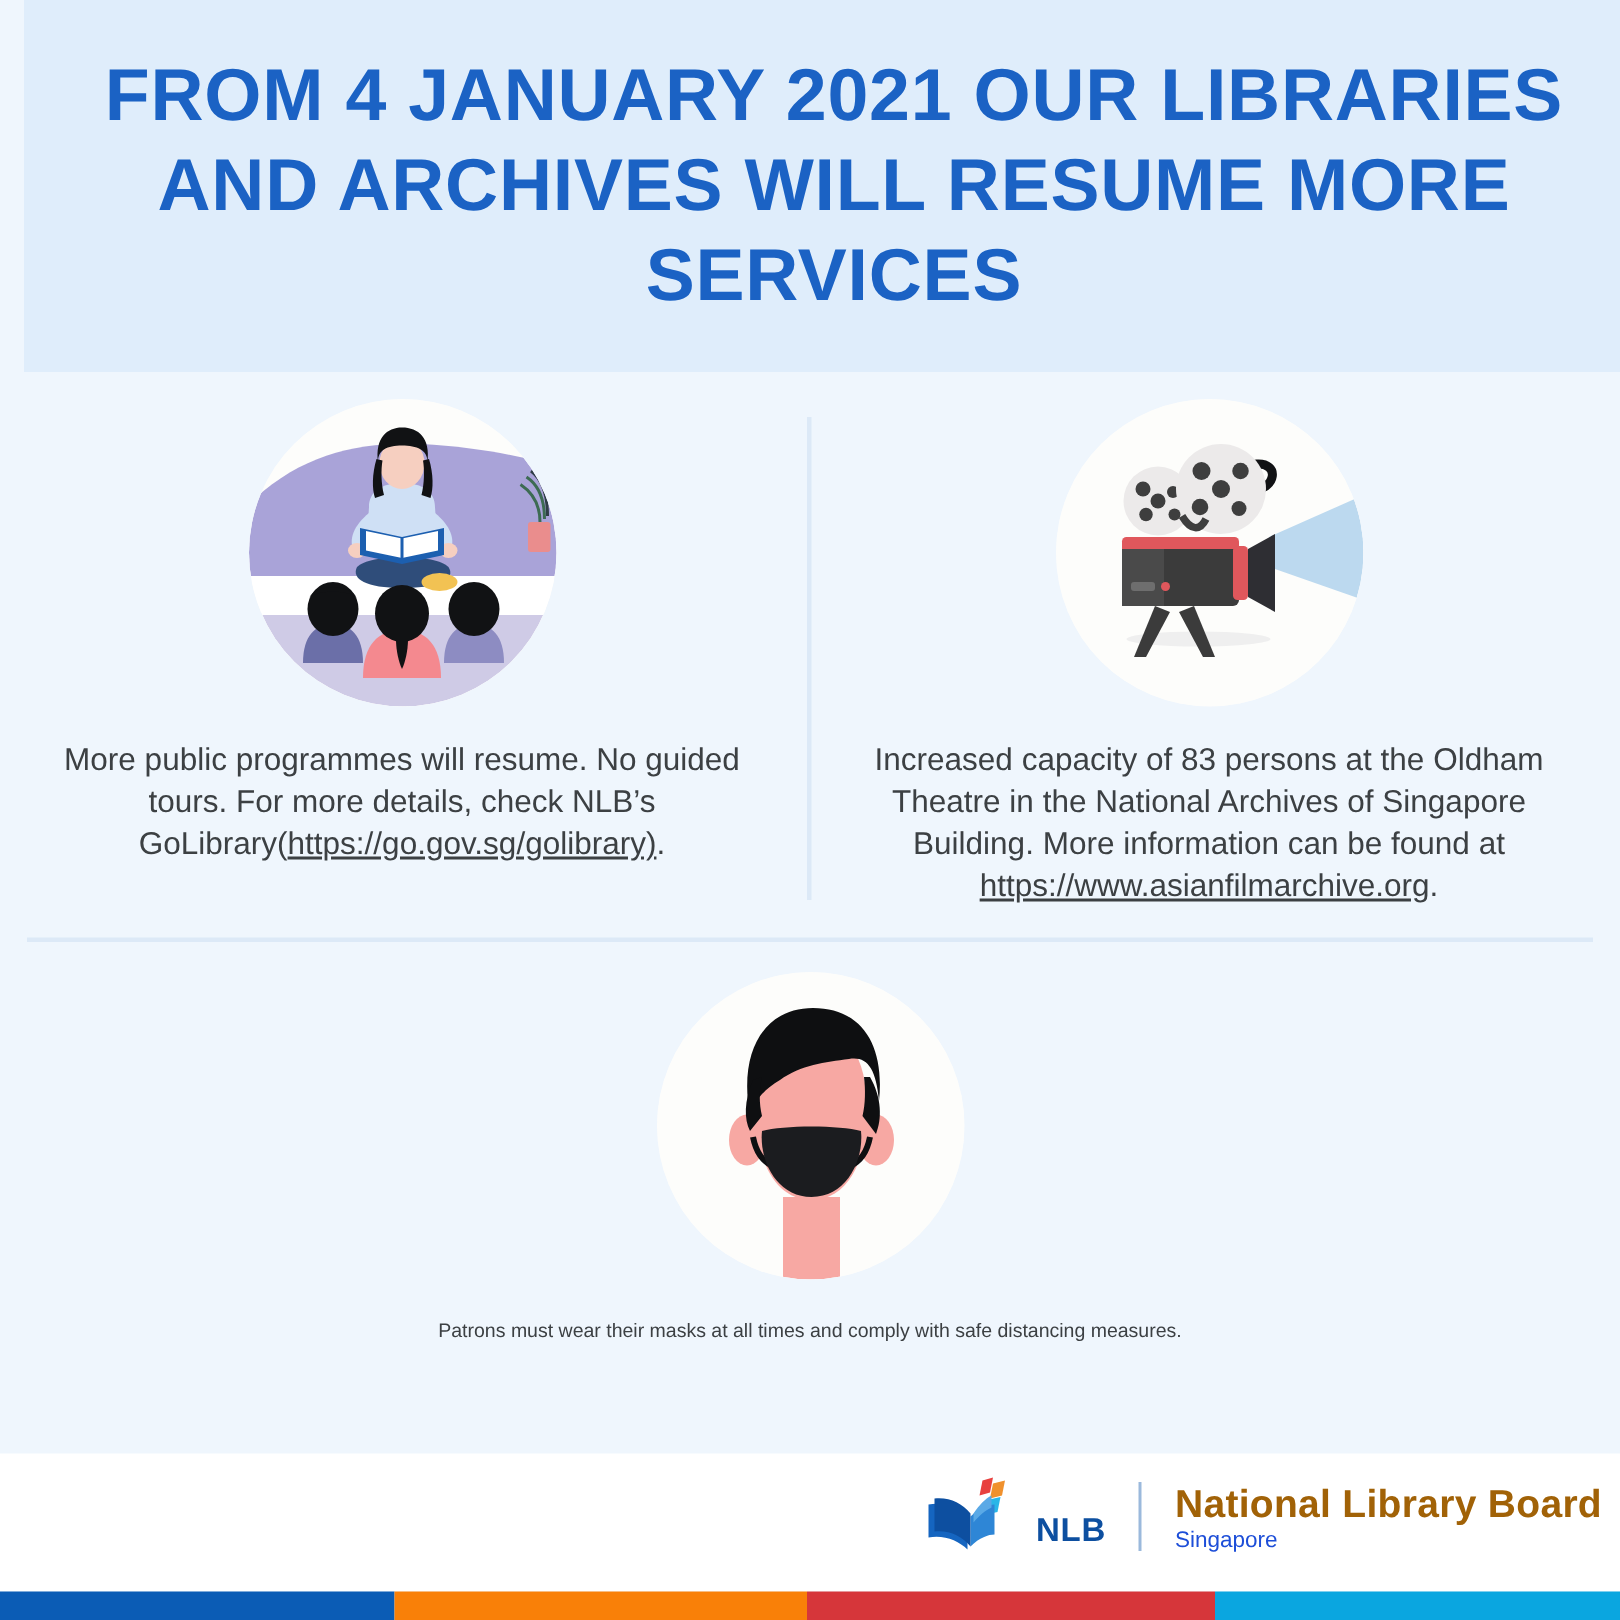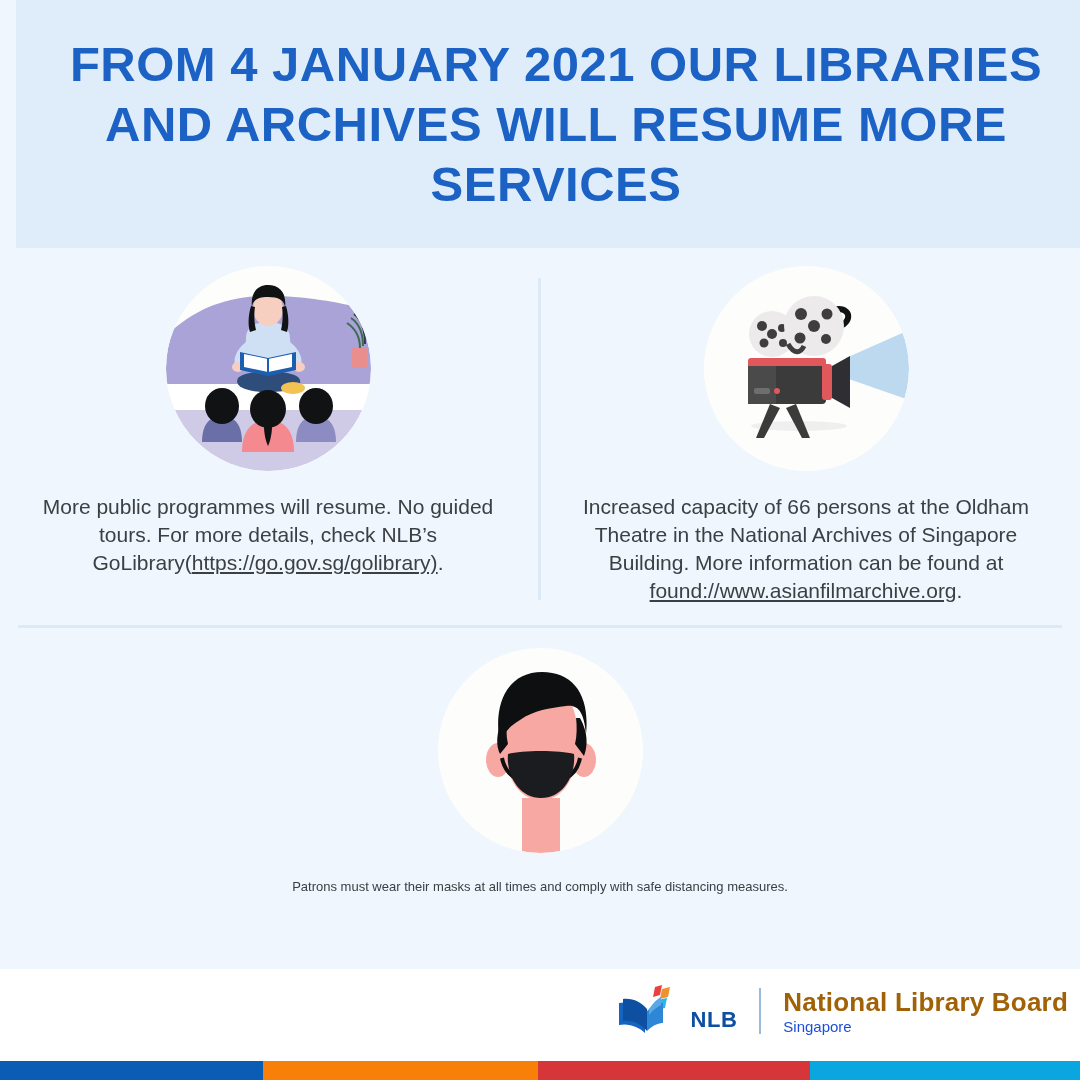--- a/index.html
+++ b/index.html
@@ -218,21 +218,21 @@
 
               <path d="M128 100 L146 90 L146 142 L128 132 Z" fill="#2e2e33"></path>
 
               <path d="M66 138 L52 172 L60 172 L76 142 Z" fill="#3b3b3b"></path>
               <path d="M92 138 L106 172 L98 172 L82 142 Z" fill="#3b3b3b"></path>
             </g>
           </svg>
         </div>
       </div>
       <div class="card-text">
-        <span>Increased capacity of 66 persons at the Oldham Theatre in the National Archives of Singapore Building. More information can be found at </span><span class="lnk">found://www.asianfilmarchive.org</span><span>.</span>
+        <span>Increased capacity of 83 persons at the Oldham Theatre in the National Archives of Singapore Building. More information can be found at </span><span class="lnk">https://www.asianfilmarchive.org</span><span>.</span>
       </div>
     </div>
 
     <div class="card card-bottom">
       <div class="illus-wrap">
         <div class="circle circle-big">
           <svg width="205" height="205" viewBox="0 0 205 205">
             <defs>
                 <clipPath id="clipB">
                   <circle cx="102.5" cy="102.5" r="102.5"></circle>

